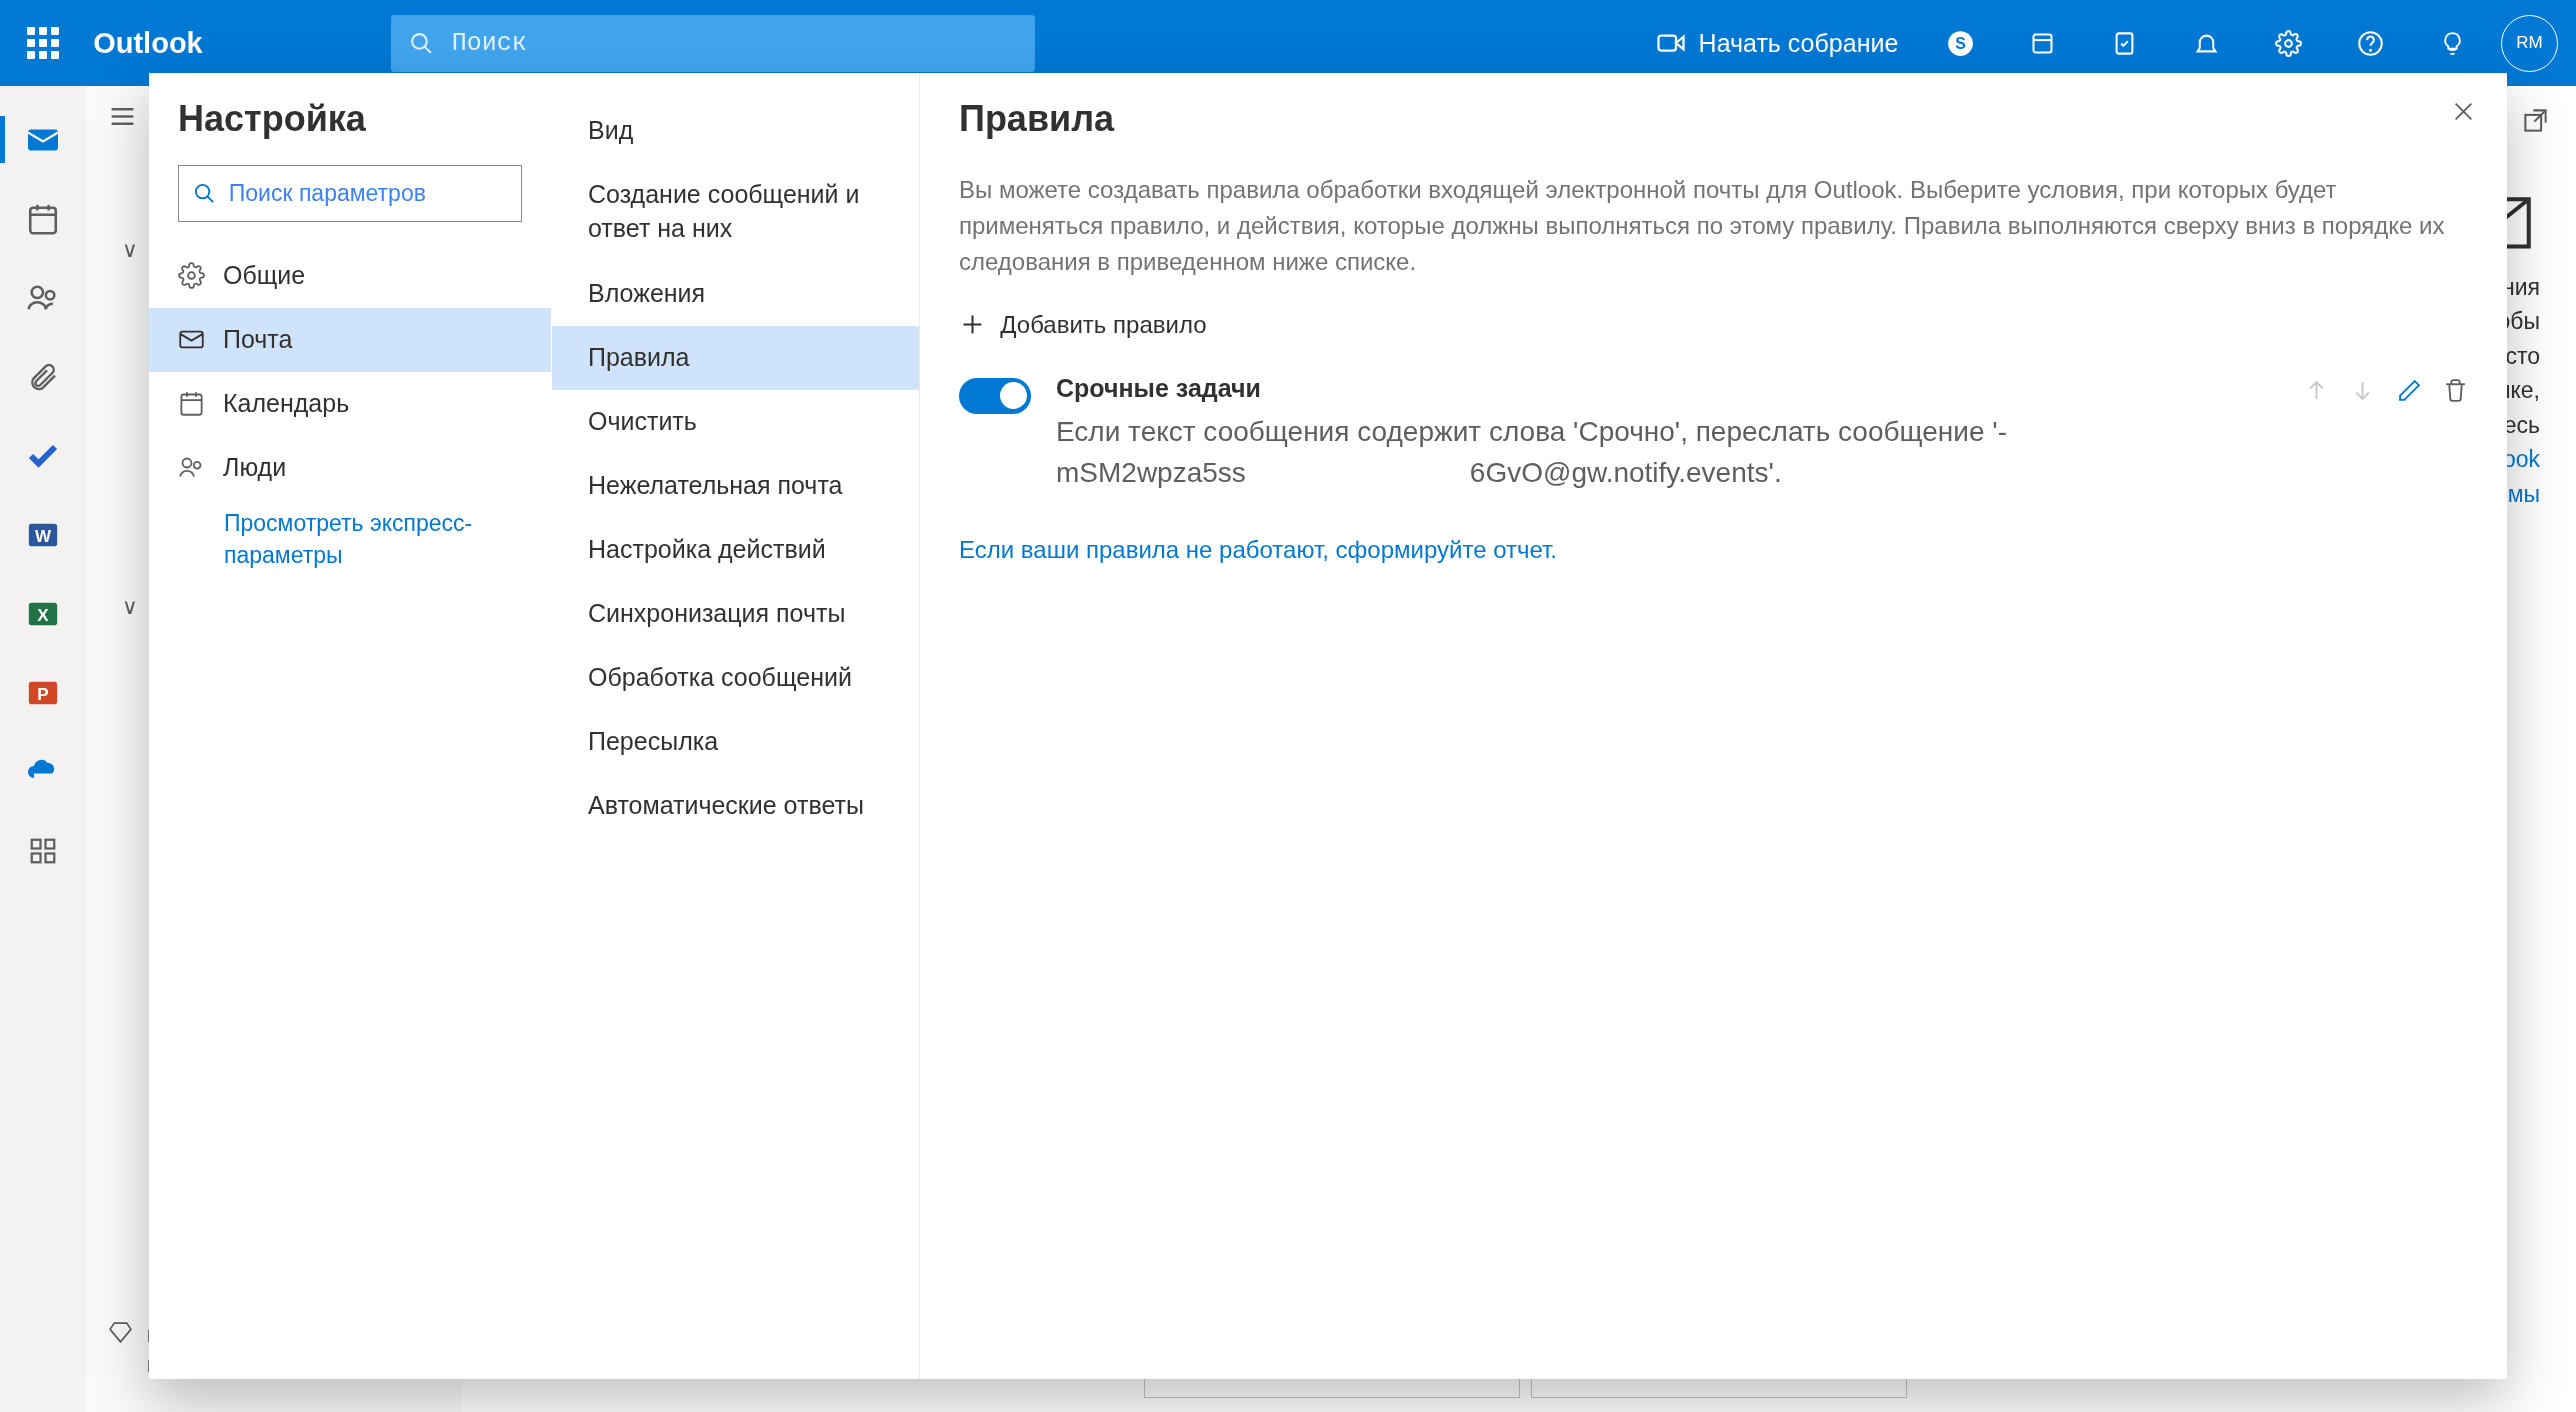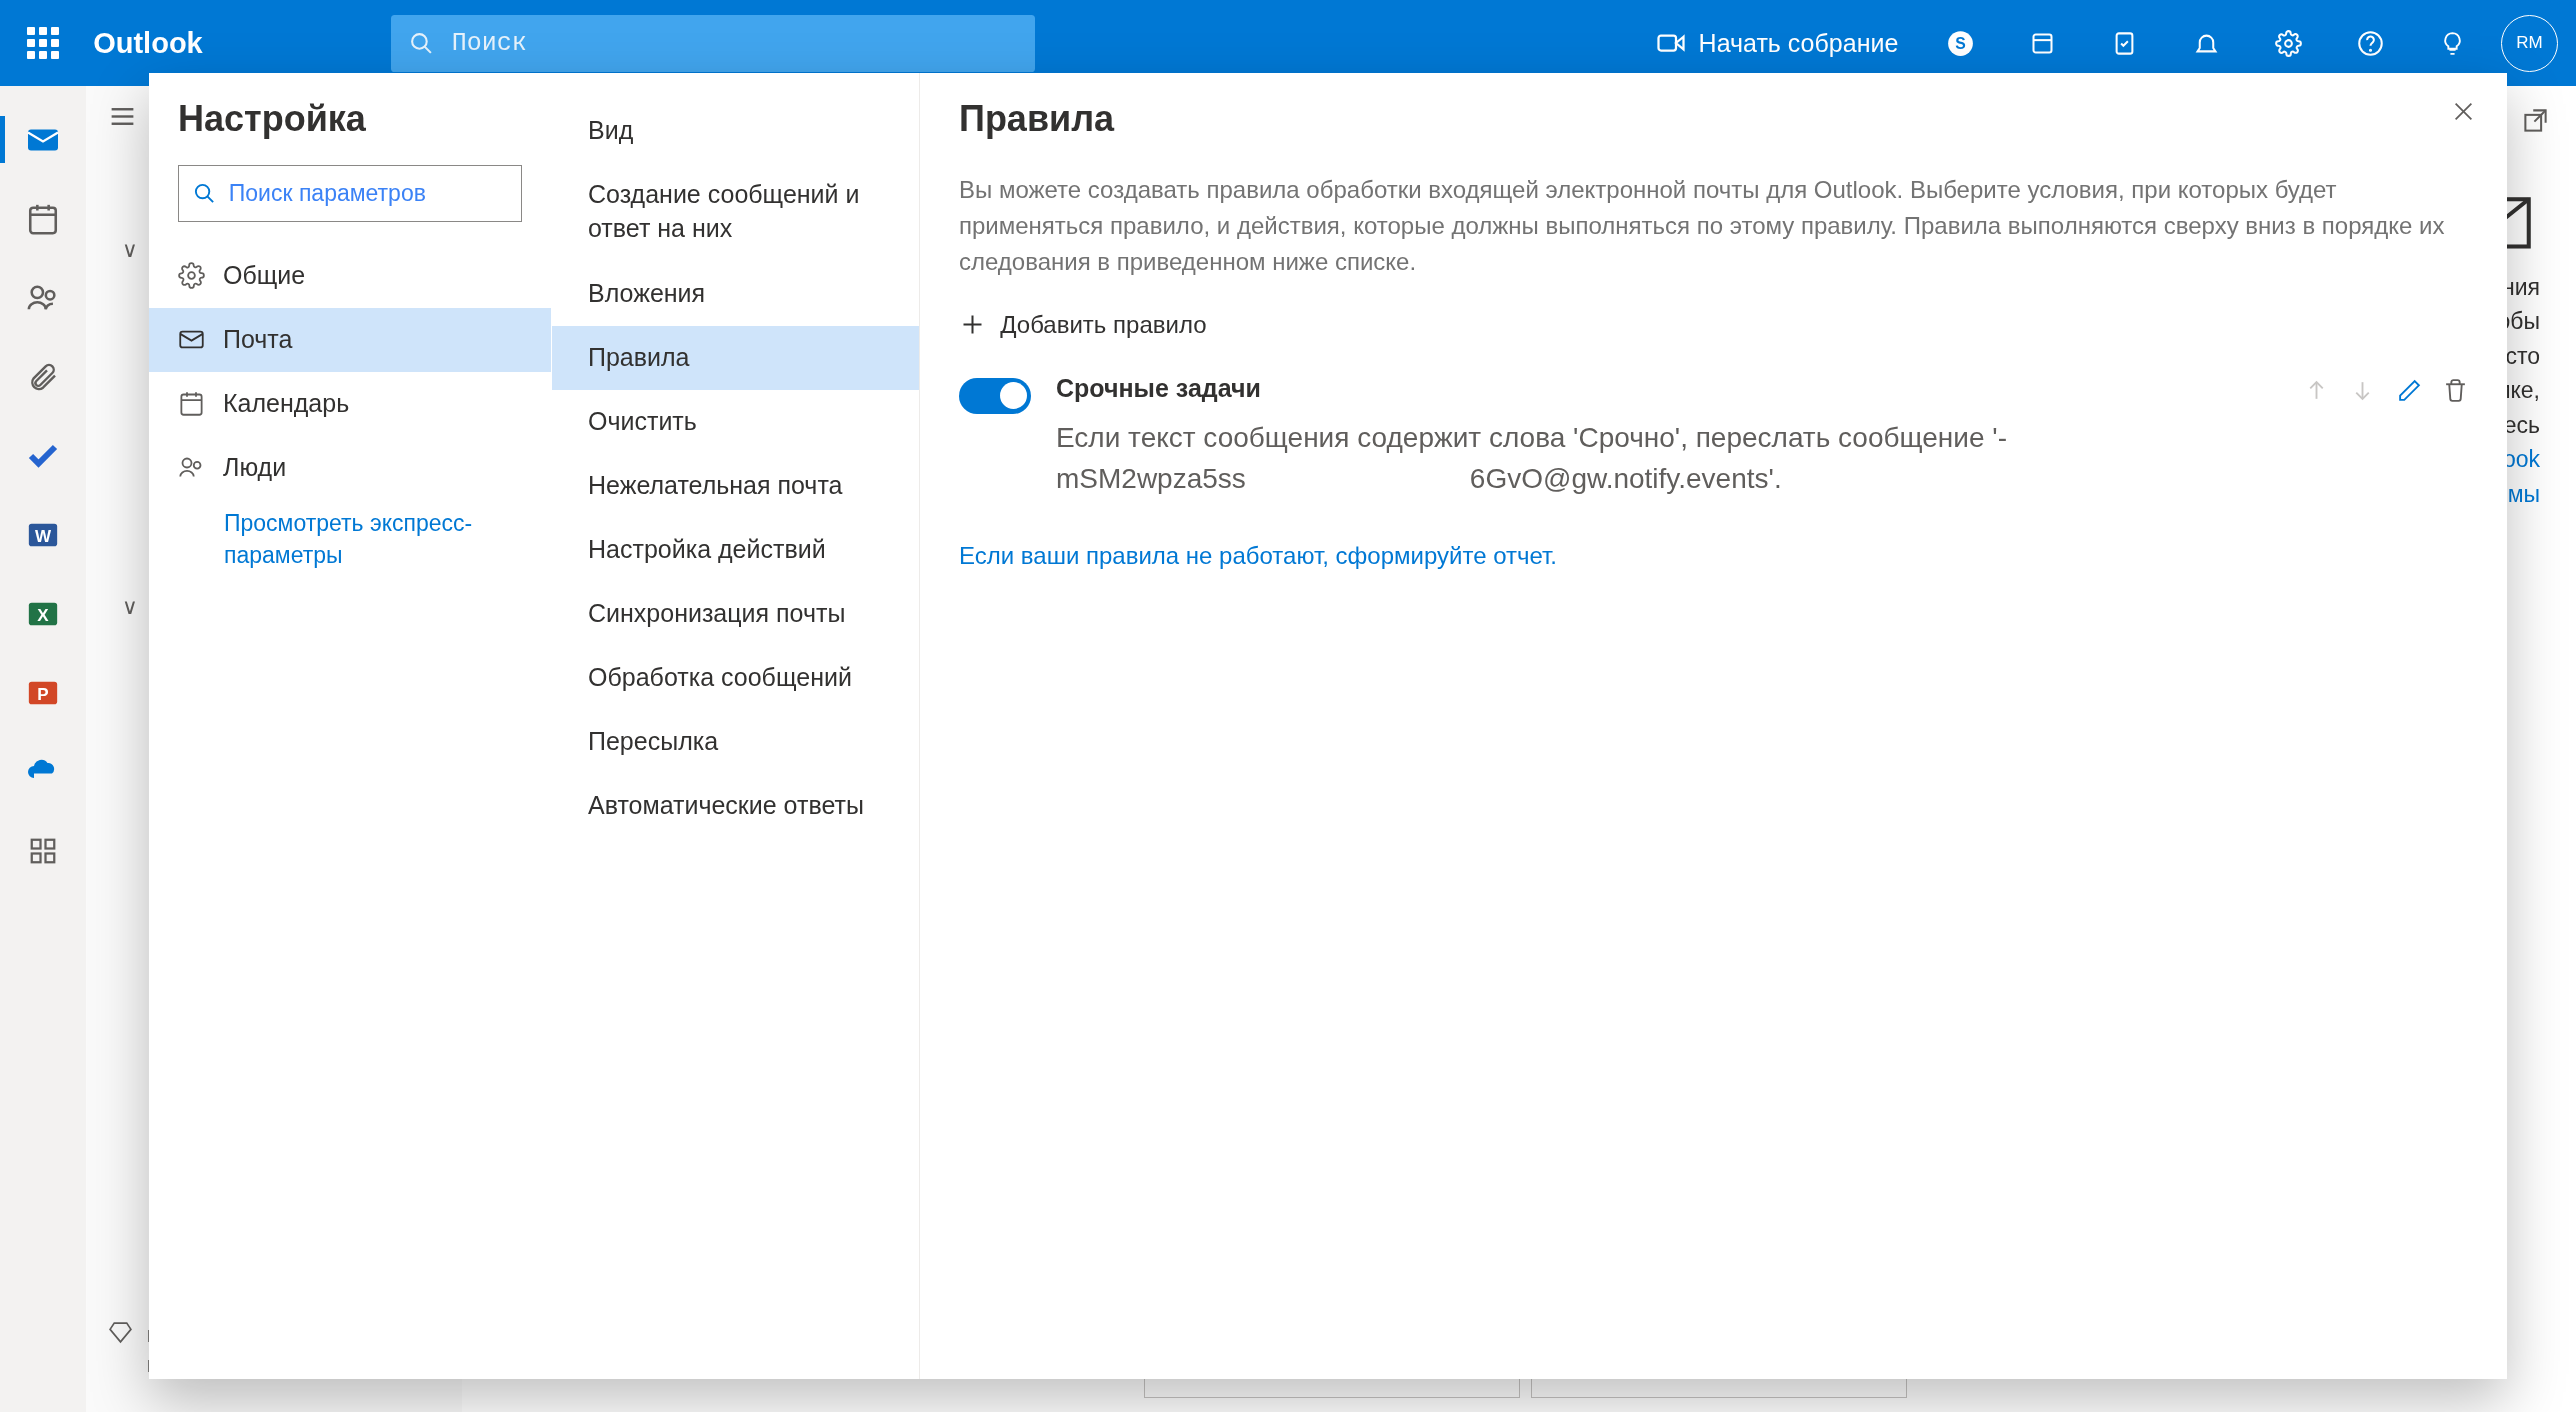--- a/index.html
+++ b/index.html
@@ -60,21 +60,21 @@
 
   .dlg-col3 { flex:1; border-left:0.9px solid #edebe9; padding:25px 39px 0 39px; position:relative;}
   .panel-close { position:absolute; top:25px; right:30px; cursor:pointer; color:#605e5c;}
   .panel-title { font-size:36px; font-weight:600; color:#323130; margin-bottom:32px;}
   .panel-desc { font-size:24px; color:#737373; line-height:1.5; margin-bottom:21.5px;}
   .add-rule { display:flex; align-items:center; gap:14.3px; font-size:24px; color:#323130; cursor:pointer; padding:9px 0 19.7px 0;}
   .rule-row { display:flex; align-items:flex-start; gap:25px; padding:16px 0;}
   .toggle { width:72px; height:36px; background:#0078d4; border-radius:18px; position:relative; flex-shrink:0; cursor:pointer; margin-top:3.6px;}
   .toggle::after { content:''; position:absolute; right:4.5px; top:4.5px; width:27px; height:27px; background:#fff; border-radius:50%;}
   .rule-body { flex:1;}
-  .rule-name { font-size:25px; font-weight:600; color:#323130; margin-bottom:15px;}
+  .rule-name { font-size:25px; font-weight:600; color:#323130; margin-bottom:9px;}
   .rule-desc { font-size:28px; color:#605e5c; line-height:1.45;}
   .rule-actions { display:flex; gap:21.5px; align-items:center; margin-top:3.6px; color:#a19f9d;}
   .rule-actions .enabled { color:#0078d4; cursor:pointer;}
   .rule-actions .del { color:#605e5c; cursor:pointer;}
   .report-link { font-size:24px; color:#0078d4; cursor:pointer; margin-top:27px; display:inline-block;text-align:right;}
 
 </style>
 </head>
 <body>
 

